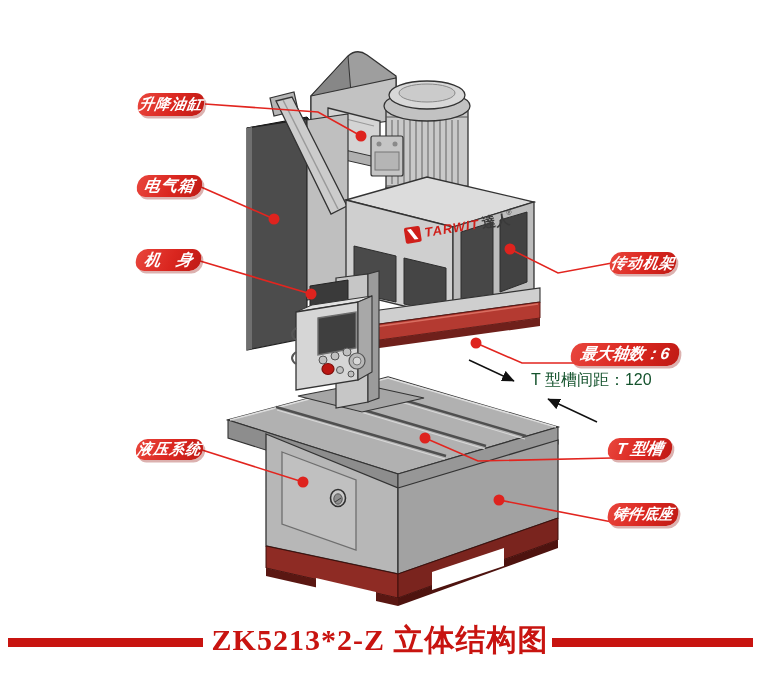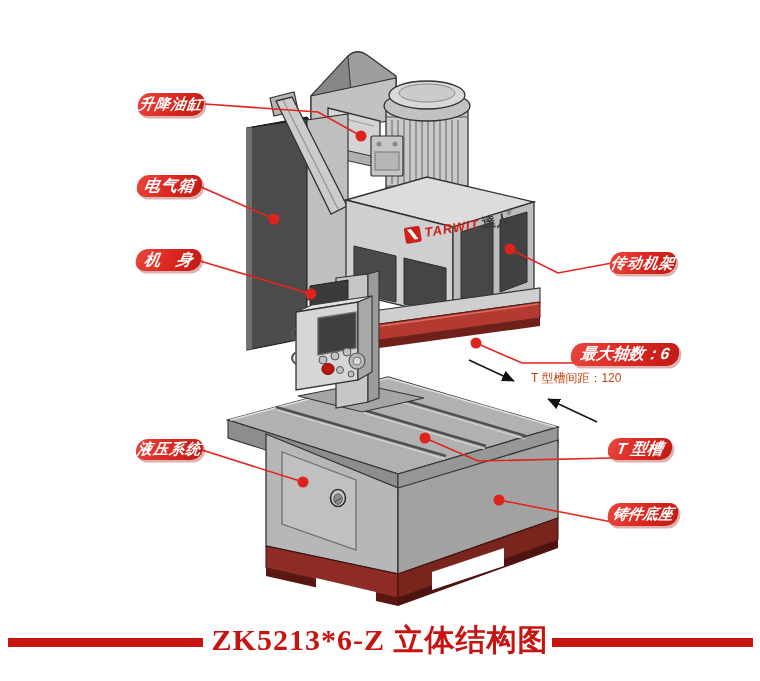--- a/index.html
+++ b/index.html
@@ -14,21 +14,21 @@
          white-space:nowrap;letter-spacing:1px;}
   .b-lift {left:138px;top:93px; width:66px;height:23px;font-size:15px;}
   .b-elec {left:137px;top:175px;width:65px;height:22px;font-size:16px;}
   .b-body {left:136px;top:249px;width:65px;height:22px;font-size:16px;letter-spacing:0;}
   .b-hydr {left:136px;top:439px;width:67px;height:21px;font-size:15px;}
   .b-trans{left:610px;top:252px;width:66px;height:22px;font-size:15px;}
   .b-max  {left:571px;top:343px;width:108px;height:23px;font-size:16px;letter-spacing:0;}
   .b-tslot{left:608px;top:438px;width:64px;height:22px;font-size:16px;letter-spacing:0;}
   .b-base {left:608px;top:503px;width:70px;height:23px;font-size:15px;letter-spacing:0;}
   
-  .dim-note{position:absolute;left:531px;top:370px;font-size:12px;color:#c2410c;
+  .dim-note{position:absolute;left:531px;top:370px;font-size:16px;color:#14532d;
             white-space:nowrap;}
   
   .title{position:absolute;top:620px;left:50%;transform:translateX(-50%);
          font-family:"Liberation Serif",serif;font-weight:700;font-size:30px;
          color:#c81410;white-space:nowrap;letter-spacing:1px;}
   .bar{position:absolute;top:638px;height:9px;background:#c81410;}
   .bar-left{left:8px;width:195px;}
   .bar-right{left:552px;width:201px;}
 </style>
 </head>
@@ -217,16 +217,16 @@
   <div class="badge b-body">机　身</div>
   <div class="badge b-hydr">液压系统</div>
   <div class="badge b-trans">传动机架</div>
   <div class="badge b-max">最大轴数：6</div>
   <div class="badge b-tslot">T 型槽</div>
   <div class="badge b-base">铸件底座</div>
 
   <div class="dim-note">T 型槽间距：120</div>
 
   <div class="bar bar-left"></div>
-  <div class="title">ZK5213*6-Z 立体结构图</div>
+  <div class="title">ZK5213*2-Z 立体结构图</div>
   <div class="bar bar-right"></div>
 
 </div>
 
 </body></html>

